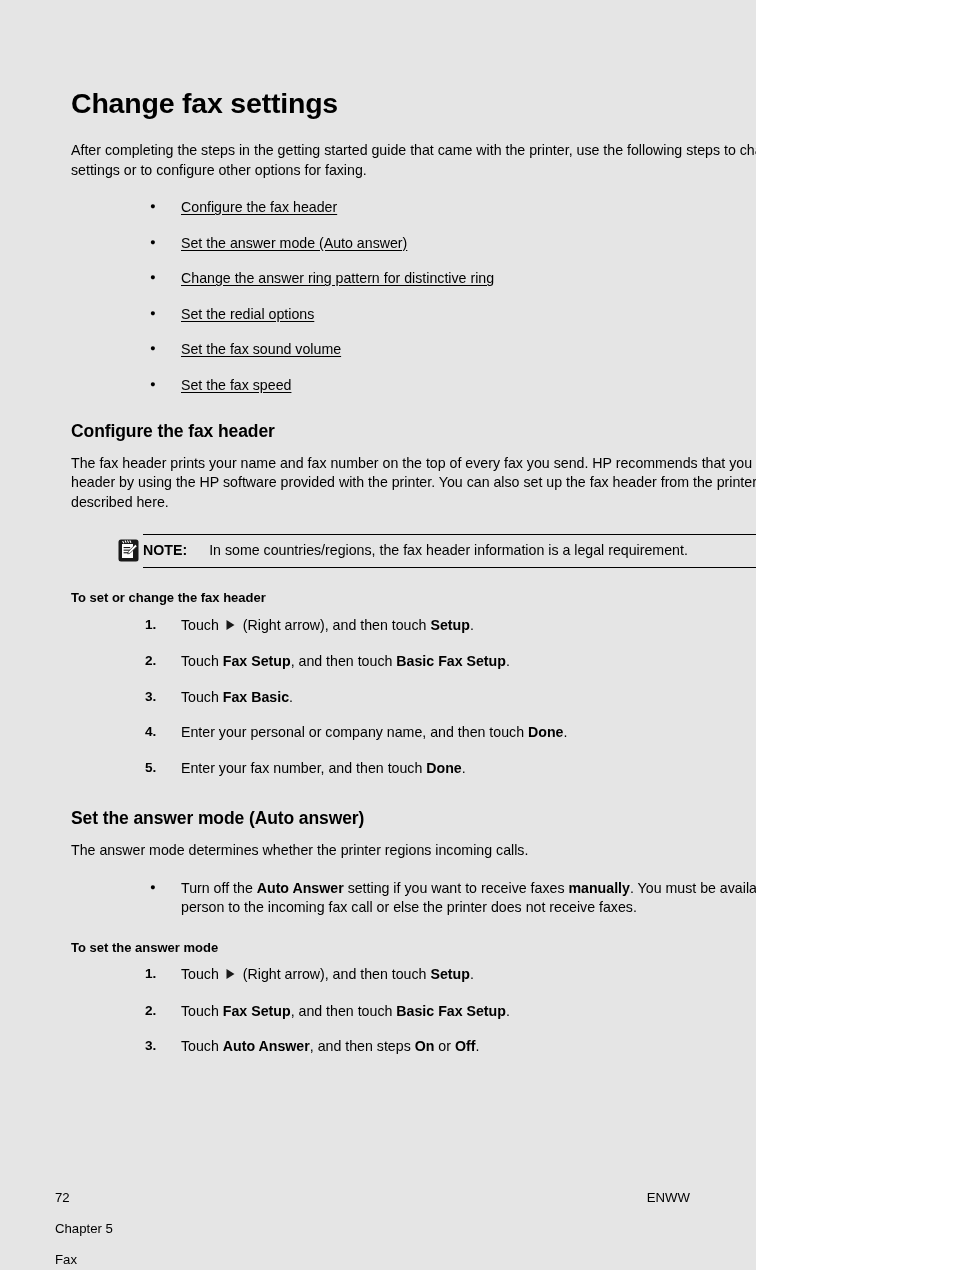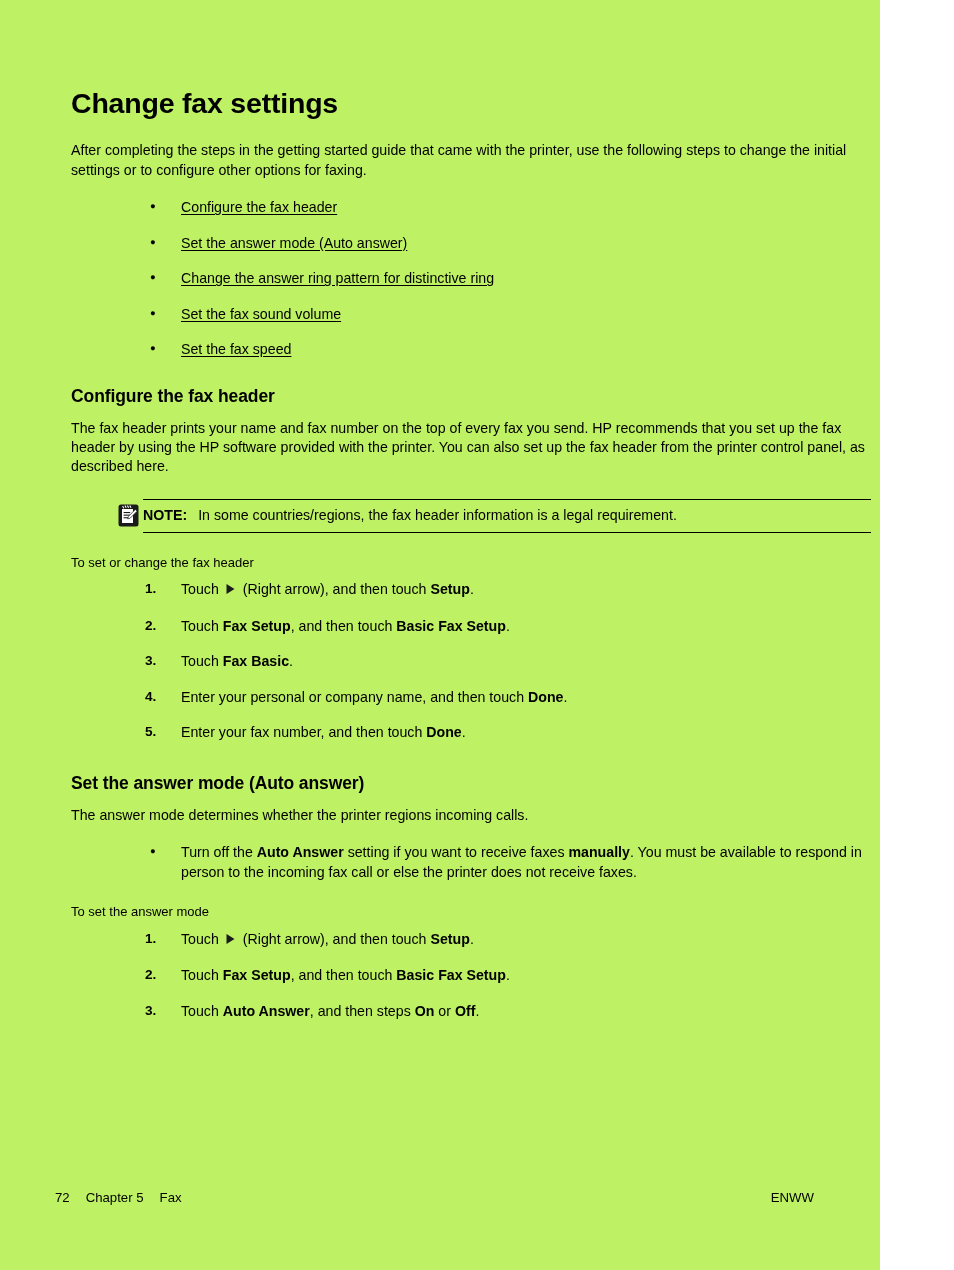--- a/index.html
+++ b/index.html
@@ -6,23 +6,23 @@
     margin: 0;
     padding: 0;
     background: #ffffff;
   }
   body {
     font-family: "Liberation Sans", sans-serif;
     color: #000000;
   }
   .page {
     position: relative;
-    width: 880px;
+    width: 756px;
     height: 1270px;
-    background: #bef264;
+    background: #e5e5e5;
     box-sizing: border-box;
     overflow: hidden;
   }
   .content {
     position: absolute;
     left: 71px;
     top: 88px;
     width: 800px;
   }
 
@@ -36,21 +36,21 @@
   }
   h2.section-title {
     font-size: 17.5px;
     font-weight: bold;
     margin: 26px 0 12px 0;
     line-height: 1.2;
     letter-spacing: -0.1px;
   }
   h3.proc-title {
     font-size: 13px;
-    font-weight: normal;
+    font-weight: bold;
     margin: 22px 0 10px 0;
     line-height: 1.2;
   }
 
   
   .body-indent {
   }
   p.body {
     font-size: 14.2px;
     line-height: 1.37;
@@ -105,21 +105,21 @@
   }
   .note .rule-top { top: 0; }
   .note .rule-bot { bottom: 0; }
   .note .note-inner {
     padding: 7px 0 8px 0;
     font-size: 14.2px;
     line-height: 1.3;
   }
   .note .note-label {
     font-weight: bold;
-    margin-right: 11px;
+    margin-right: 22px;
   }
   .note-icon {
     position: absolute;
     left: 47px;
     top: 5px;
     width: 21px;
     height: 23px;
   }
 
   
@@ -157,38 +157,40 @@
     right: 66px;
     top: 1190px;
     font-size: 13.2px;
     display: flex;
     justify-content: space-between;
     align-items: baseline;
   }
   .footer .left {
     display: flex;
     gap: 16px;
+    flex-direction: column;
   }
 </style>
 </head>
 <body>
 
 <div class="page">
   <div class="content">
 
     <h1 class="chapter-title">Change fax settings</h1>
 
     <div class="body-indent">
       <p class="body">After completing the steps in the getting started guide that came with the printer, use the following steps to change the initial settings or to configure other options for faxing.</p>
     </div>
 
     <ul class="bullets">
       <li><a class="xref" href="#">Configure the fax header</a></li>
       <li><a class="xref" href="#">Set the answer mode (Auto answer)</a></li>
       <li><a class="xref" href="#">Change the answer ring pattern for distinctive ring</a></li>
+      <li><a class="xref" href="#">Set the redial options</a></li>
       <li><a class="xref" href="#">Set the fax sound volume</a></li>
       <li><a class="xref" href="#">Set the fax speed</a></li>
     </ul>
 
     <h2 class="section-title">Configure the fax header</h2>
 
     <div class="body-indent">
       <p class="body">The fax header prints your name and fax number on the top of every fax you send. HP recommends that you set up the fax header by using the HP software provided with the printer. You can also set up the fax header from the printer control panel, as described here.</p>
     </div>
 

